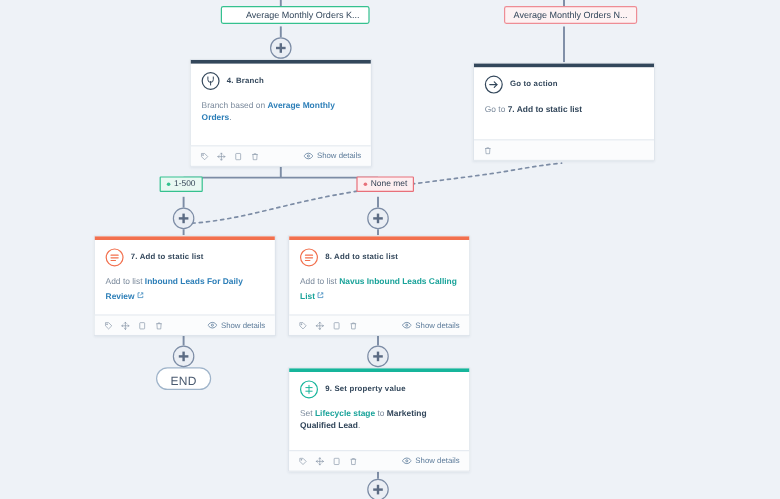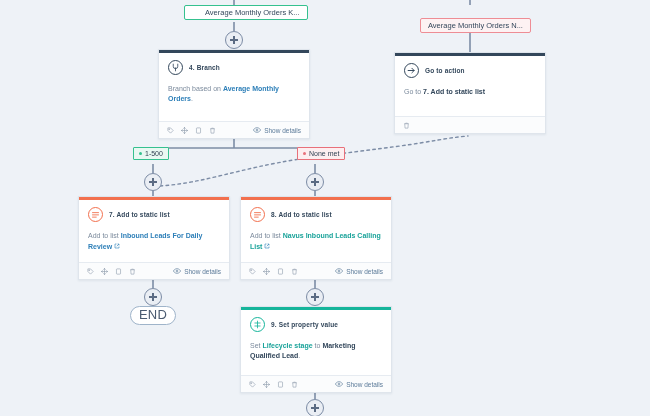--- a/index.html
+++ b/index.html
@@ -21,22 +21,22 @@
   }
   .plus:before,.plus:after{
     content:"";position:absolute;background:#5b6b83;
   }
   .plus:before{left:3.5px;top:7.3px;width:8px;height:1.4px;}
   .plus:after{top:3.5px;left:7.3px;height:8px;width:1.4px;}
 
   .pill{
     position:absolute;box-sizing:border-box;
     border:1.2px solid #9fb4ca;background:#fff;border-radius:11px;
-    color:#4a5a70;font-size:13px;letter-spacing:.2px;
-    display:flex;align-items:flex-start;justify-content:center;
+    color:#4a5a70;font-size:10px;letter-spacing:.2px;
+    display:flex;align-items:flex-end;justify-content:center;
     z-index:6;
   }
 
   .taglabel{
     position:absolute;box-sizing:border-box;
     border:1.1px solid #35c18f;background:#e9f8f2;
     color:#2f3f52;font-size:7px;
     padding:2px 5px;border-radius:1px;white-space:nowrap;
     display:flex;align-items:center;z-index:7;
   }
@@ -133,21 +133,21 @@
     </g>
 
     <path d="M160,186 C205,183 240,168 300,159 C345,153 370,150 400,146
              C430,142 445,138 468,136" stroke="#7c8ca5" stroke-width="1.4" fill="none" stroke-dasharray="2.6 3.4" stroke-linecap="round"></path>
   </svg>
 
   <div class="toplabel" style="left:184px;top:5px;height:15px;padding-left:20px;">
     <span>Average Monthly Orders K...</span>
   </div>
 
-  <div class="toplabel red" style="left:420px;top:18px;height:15px;">
+  <div class="toplabel red" style="left:420px;top:5px;height:15px;">
     <span>Average Monthly Orders N...</span>
   </div>
 
   <div class="plus" style="left:225px;top:31px;"></div>
   <div class="plus" style="left:144px;top:173px;"></div>
   <div class="plus" style="left:306px;top:173px;"></div>
   <div class="plus" style="left:144px;top:288px;"></div>
   <div class="plus" style="left:306px;top:288px;"></div>
   <div class="plus" style="left:306px;top:399px;"></div>
 

